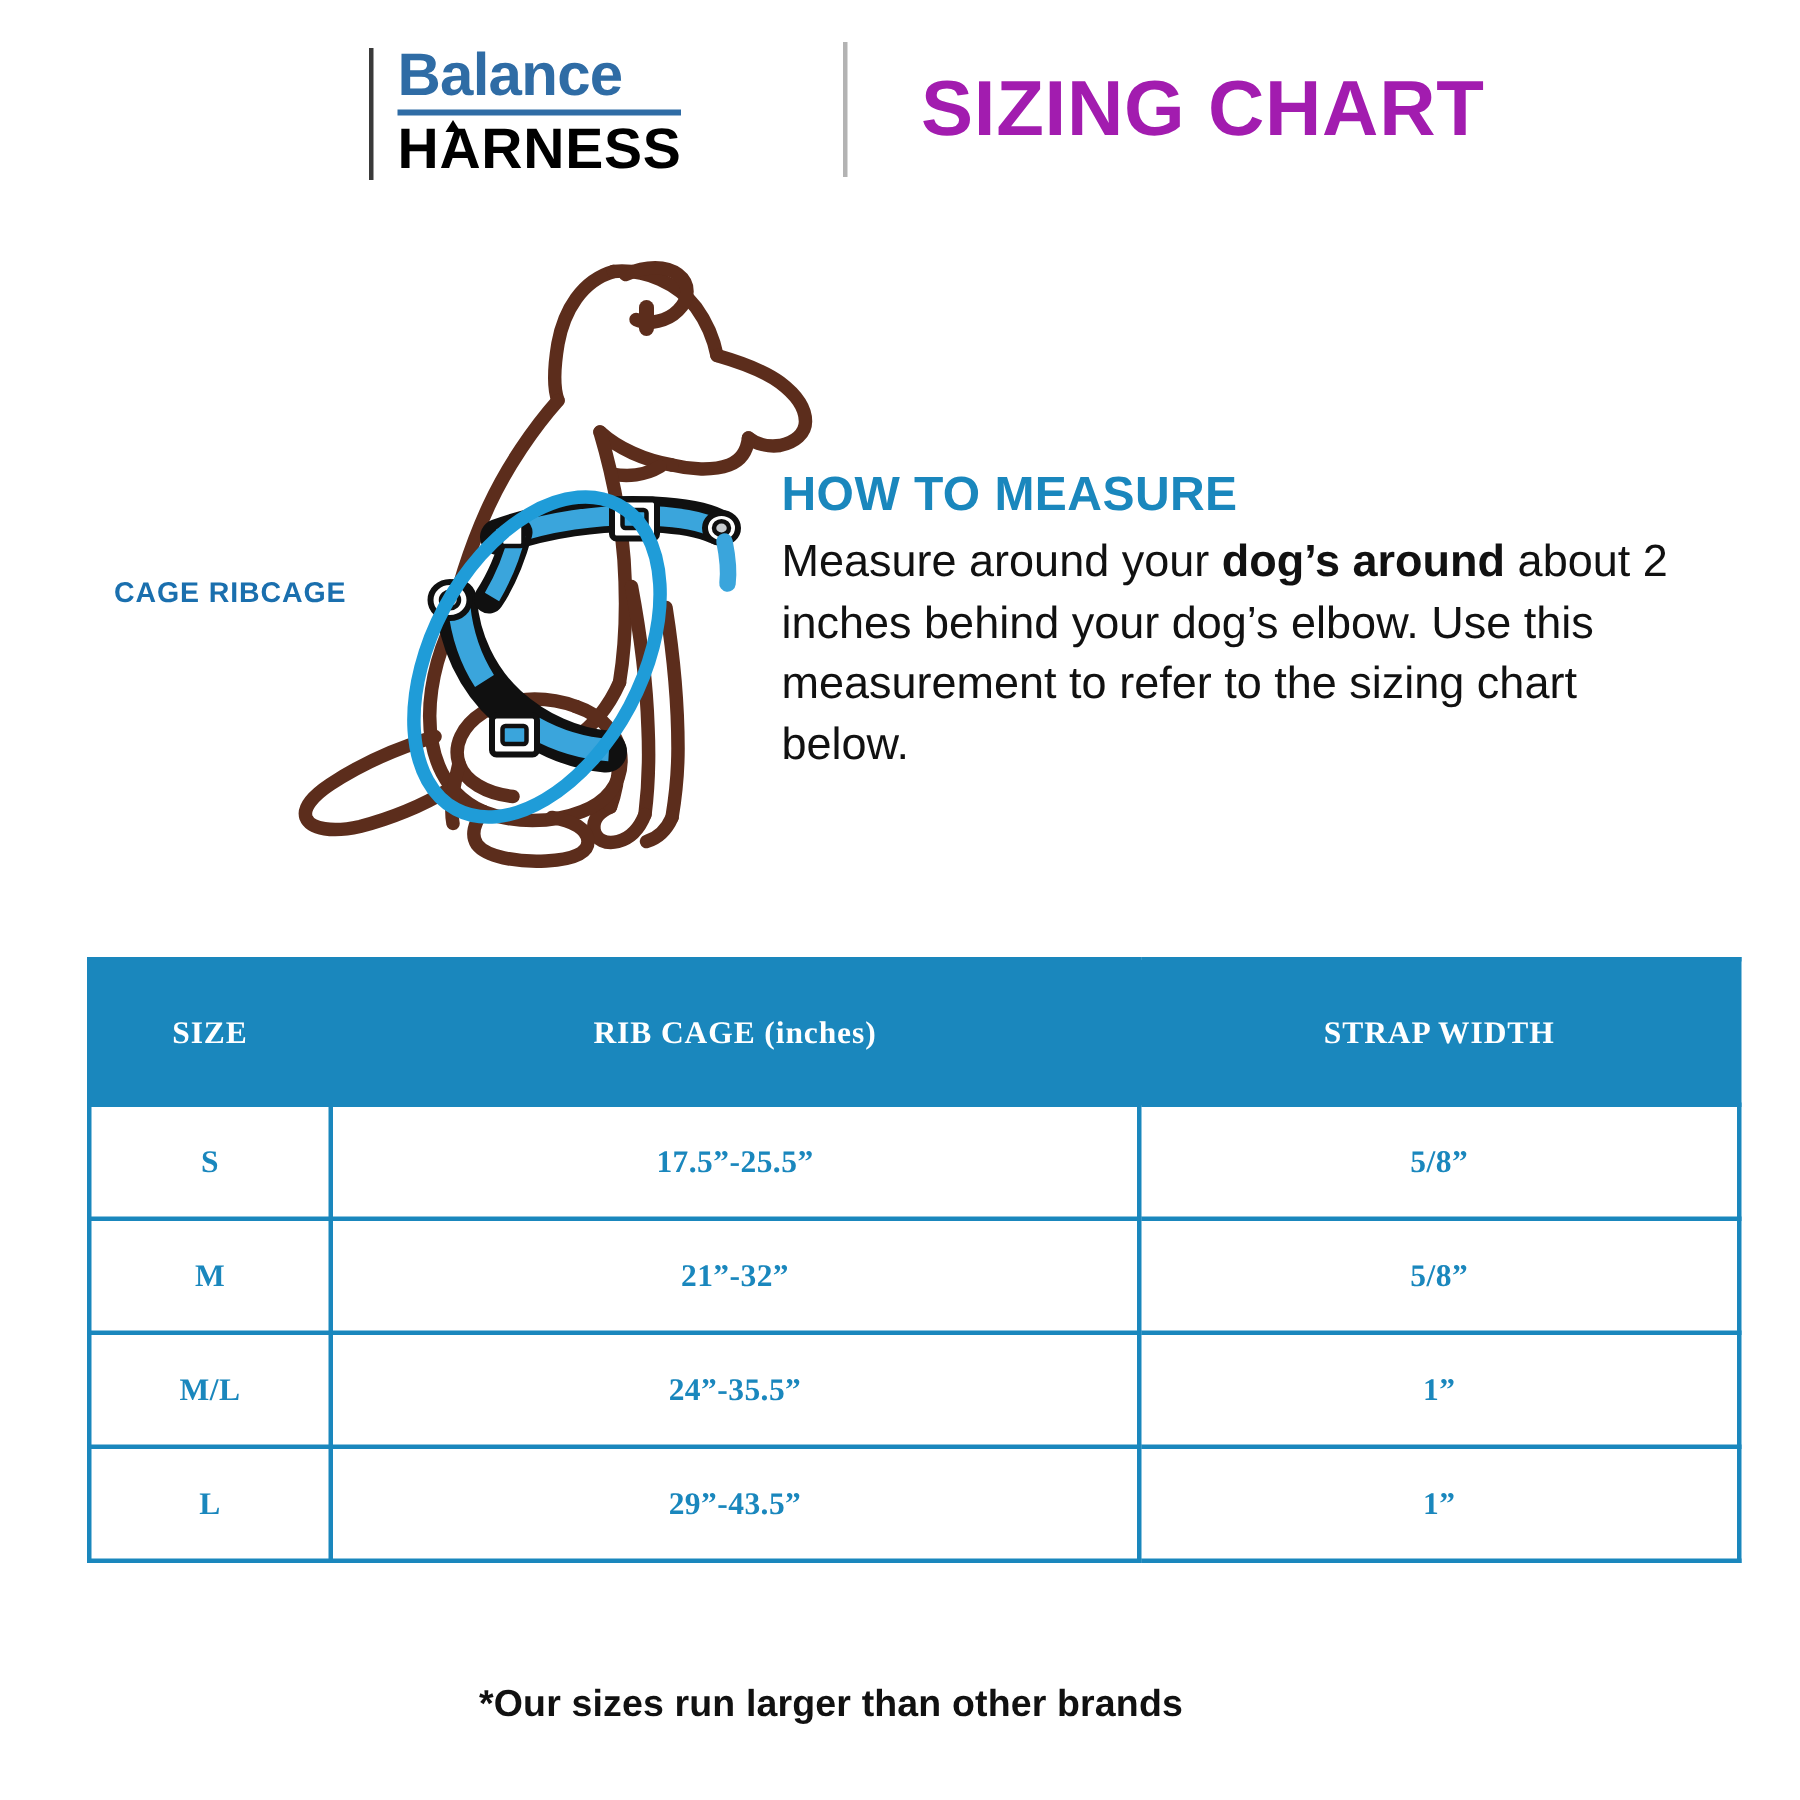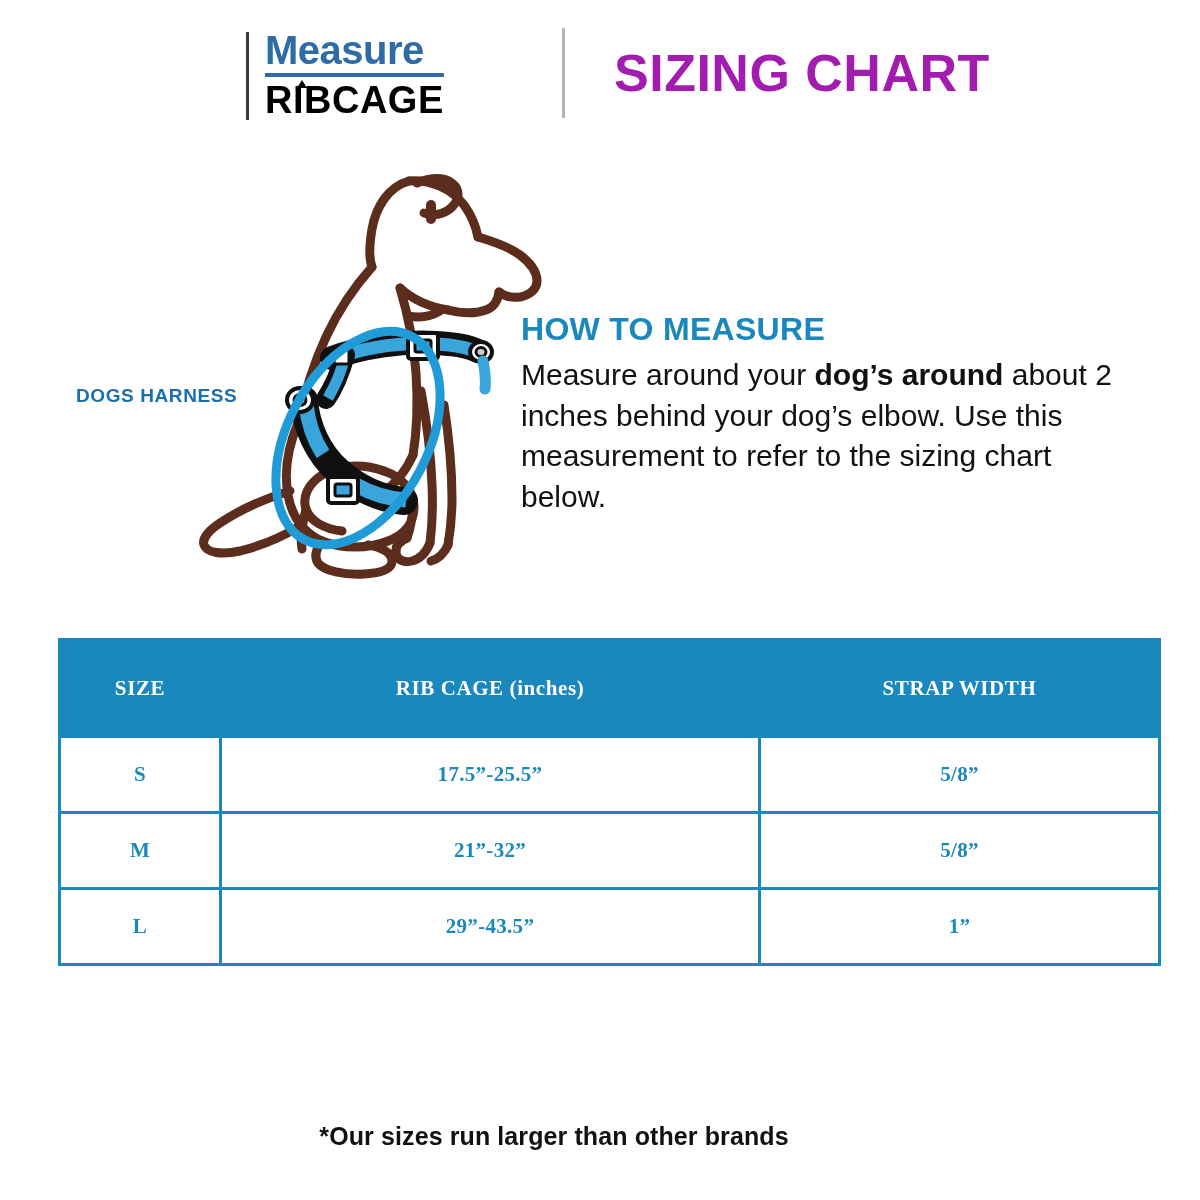--- a/index.html
+++ b/index.html
@@ -191,24 +191,24 @@
 <body>
 
 <div class="header">
 
   <div class="brand-lockup">
 
 
     <div class="brand-divider"></div>
 
     <div class="brand-words">
-      <div class="brand-balance">Measure</div>
+      <div class="brand-balance">Balance</div>
       <div class="brand-harness">
         <span class="harness-mark"></span>
-        <span>RIBCAGE</span>
+        <span>HARNESS</span>
       </div>
     </div>
   </div>
 
   <div class="header-rule"></div>
 
   <div class="sizing-title">SIZING CHART</div>
 </div>
 
 <div class="illustration">
@@ -288,21 +288,21 @@
 
       <path d="M383 206 C385 216 386 226 385 234" fill="none" stroke="#3aa5dc" stroke-width="11" stroke-linecap="round"></path>
     </g>
 
     <g>
       <ellipse cx="258" cy="283" rx="70" ry="115" transform="rotate(28 258 283)" fill="none" stroke="#1f9cd8" stroke-width="9"></ellipse>
     </g>
   </svg>
 </div>
 
-<div class="ribcage-label">DOGS HARNESS</div>
+<div class="ribcage-label">CAGE RIBCAGE</div>
 
 <div class="measure-block">
   <h2 class="measure-heading">HOW TO MEASURE</h2>
   <p class="measure-body">
     <span>Measure around your </span><b>dog’s around</b>
     <span>about 2 inches behind your dog’s</span>
     <span>elbow. Use this measurement to</span>
     <span>refer to the sizing chart below.</span>
   </p>
 </div>
@@ -320,20 +320,25 @@
       <td>S</td>
       <td>17.5”-25.5”</td>
       <td>5/8”</td>
     </tr>
     <tr>
       <td>M</td>
       <td>21”-32”</td>
       <td>5/8”</td>
     </tr>
     <tr>
+      <td>M/L</td>
+      <td>24”-35.5”</td>
+      <td>1”</td>
+    </tr>
+    <tr>
       <td>L</td>
       <td>29”-43.5”</td>
       <td>1”</td>
     </tr>
   </tbody>
 </table>
 
 <div class="footnote">*Our sizes run larger than other brands</div>
 
 </body></html>

